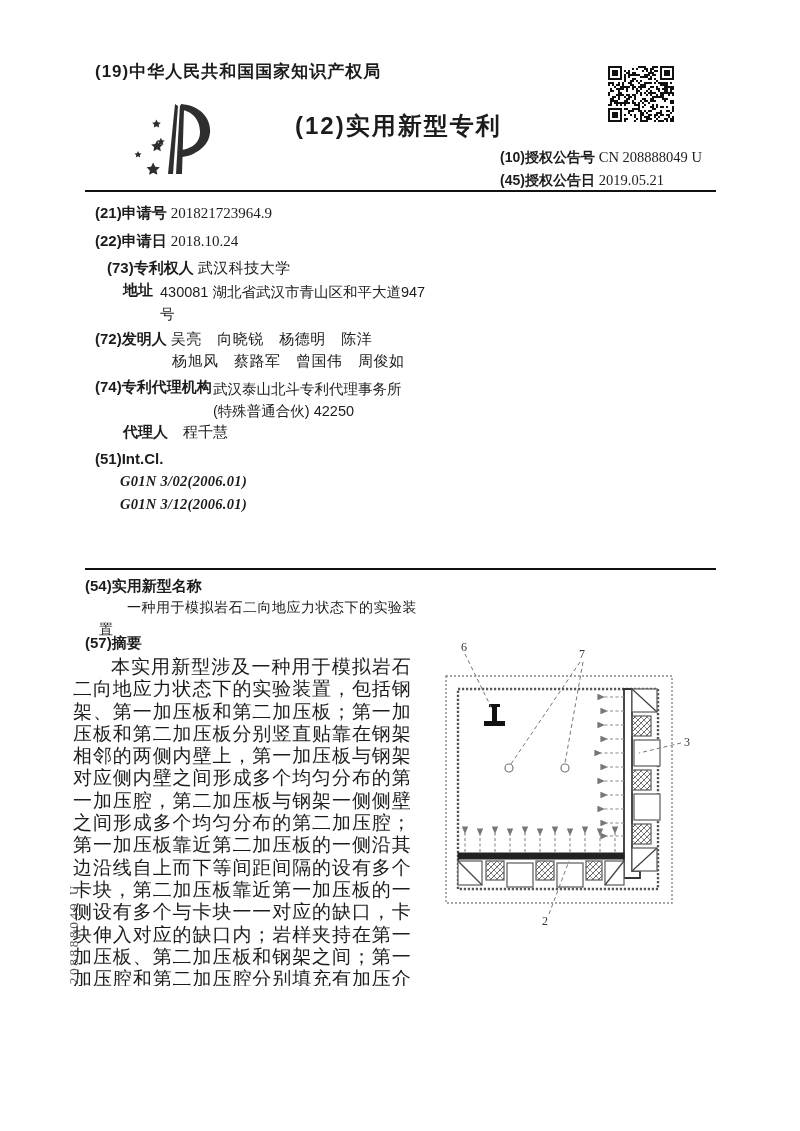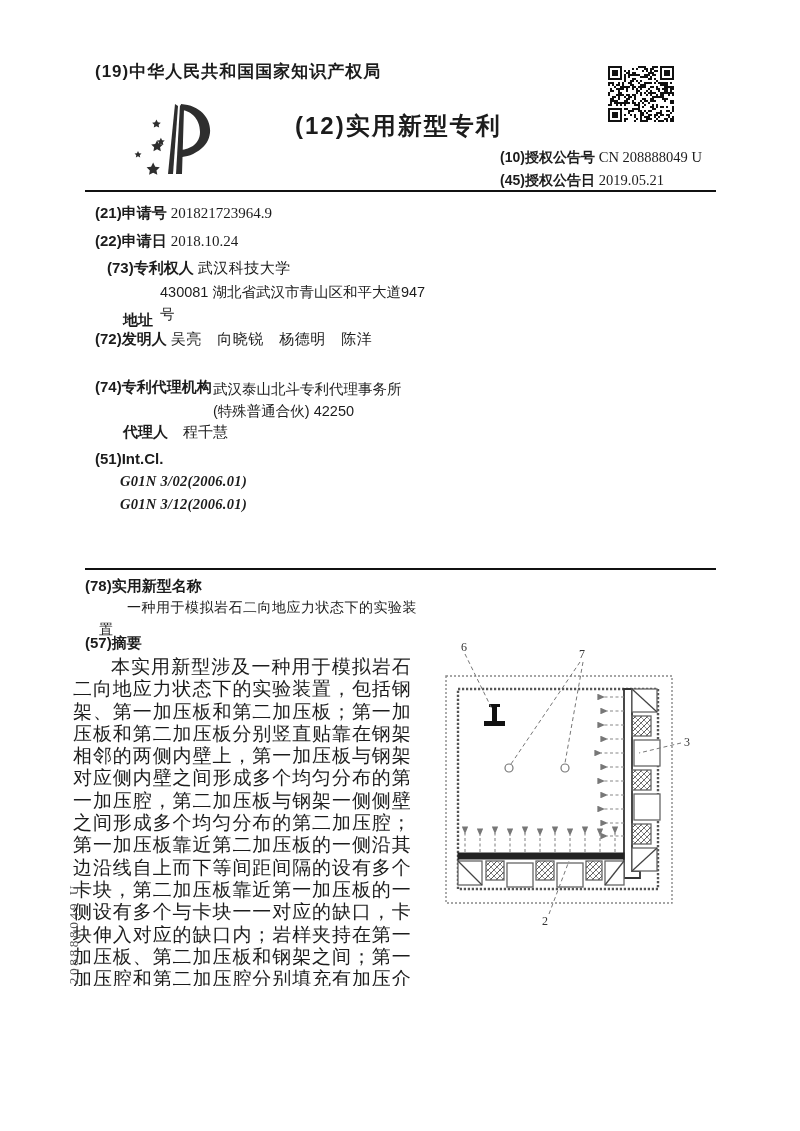--- a/index.html
+++ b/index.html
@@ -20,21 +20,21 @@
 
   .rule { position:absolute; left:85px; width:631px; height:2px; background:#111; }
   .rule1 { top:190px; }
   .rule2 { top:568px; height:1.6px; }
 
   .row { position:absolute; left:95px; font-size:15px; white-space:nowrap; }
   .row .lbl { font-weight:bold; }
   .row .val { font-family:"Liberation Serif", serif; }
   .cjkval { font-family:"Liberation Sans", sans-serif; letter-spacing:0.5px; }
 
-  .addr-lbl { position:absolute; left:123px; top:281px; font-size:15px; font-weight:bold;margin-top:30px; }
+  .addr-lbl { position:absolute; left:123px; top:281px; font-size:15px; font-weight:bold; }
   .addr-val { position:absolute; left:160px; top:281px; width:268px; font-size:14.5px;
               font-family:"Liberation Sans", sans-serif; line-height:22px; white-space:normal; }
   .inv2 { position:absolute; left:172px; top:352px; font-size:15px; letter-spacing:0.5px; }
   .agency-val { position:absolute; left:213px; top:378px; width:200px; font-size:14.5px; line-height:22px; }
   .agent-lbl { position:absolute; left:123px; top:423px; font-size:15px; font-weight:bold; }
   .agent-val { position:absolute; left:183px; top:423px; font-size:15px; }
   .intcl-item { position:absolute; left:120px; font-family:"Liberation Serif", serif;
                 font-style:italic; font-weight:bold; font-size:14.5px; letter-spacing:0.3px; }
 
   .pages-info { position:absolute; right:90px; top:546px; font-size:13.5px; letter-spacing:0.5px; }
@@ -444,37 +444,38 @@
     <span class="lbl">(73)专利权人</span>
     <span class="cjkval">武汉科技大学</span>
   </div>
   <div class="addr-lbl">地址</div>
   <div class="addr-val">430081 湖北省武汉市青山区和平大道947号</div>
 
   <div class="row" style="top:330px;">
     <span class="lbl">(72)发明人</span>
     <span class="cjkval">吴亮　向晓锐　杨德明　陈洋</span>
   </div>
+  <div class="inv2">杨旭风　蔡路军　曾国伟　周俊如</div>
 
   <div class="row" style="top:378px;">
     <span class="lbl">(74)专利代理机构</span>
   </div>
   <div class="agency-val">武汉泰山北斗专利代理事务所(特殊普通合伙) 42250</div>
   <div class="agent-lbl">代理人</div>
   <div class="agent-val">程千慧</div>
 
   <div class="row" style="top:450px;">
     <span class="lbl" style="font-weight:bold;font-family:'Liberation Sans',sans-serif;">(51)Int.Cl.</span>
   </div>
   <div class="intcl-item" style="top:473px;">G01N 3/02(2006.01)</div>
   <div class="intcl-item" style="top:496px;">G01N 3/12(2006.01)</div>
 
   <div class="rule rule2"></div>
 
-  <div class="sec-label" style="top:577px;">(78)实用新型名称</div>
+  <div class="sec-label" style="top:577px;">(54)实用新型名称</div>
   <div class="title-text">一种用于模拟岩石二向地应力状态下的实验装置</div>
 
   <div class="sec-label" style="top:634px;">(57)摘要</div>
   <div class="abstract-text">本实用新型涉及一种用于模拟岩石二向地应力状态下的实验装置，包括钢架、第一加压板和第二加压板；第一加压板和第二加压板分别竖直贴靠在钢架相邻的两侧内壁上，第一加压板与钢架对应侧内壁之间形成多个均匀分布的第一加压腔，第二加压板与钢架一侧侧壁之间形成多个均匀分布的第二加压腔；第一加压板靠近第二加压板的一侧沿其边沿线自上而下等间距间隔的设有多个卡块，第二加压板靠近第一加压板的一侧设有多个与卡块一一对应的缺口，卡块伸入对应的缺口内；岩样夹持在第一加压板、第二加压板和钢架之间；第一加压腔和第二加压腔分别填充有加压介质。优点：结构设计简单、合理，能够有效的模拟岩石二向地应力状态。</div>
 
   <div class="figure-wrap">
     <svg width="282" height="312" viewBox="0 0 282 312">
       <defs>
         <pattern id="hatch" width="6" height="6" patternUnits="userSpaceOnUse">
           <path d="M0,6 L6,0 M-1,1 L1,-1 M5,7 L7,5" stroke="#555" stroke-width="1"></path>

